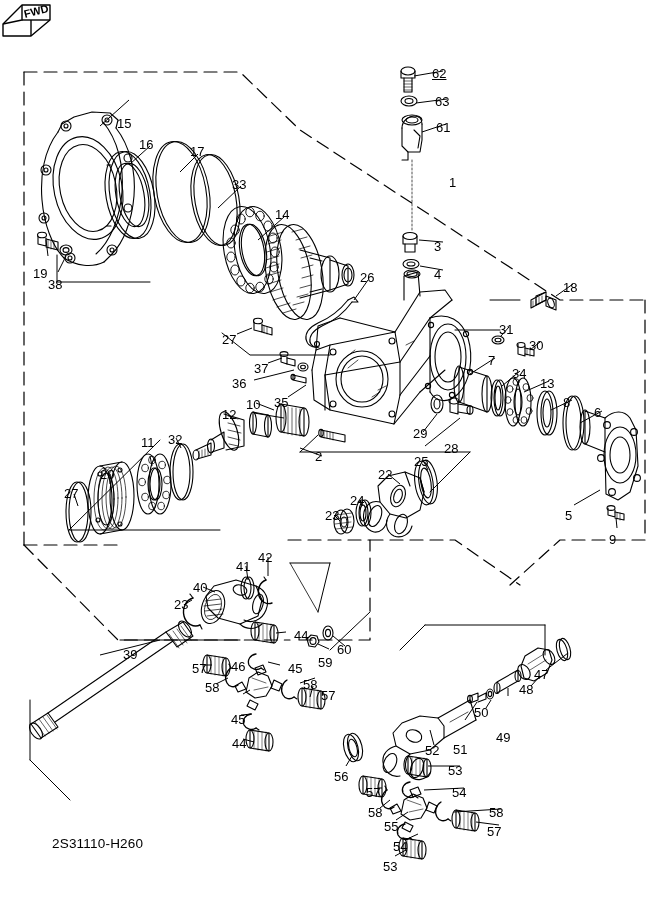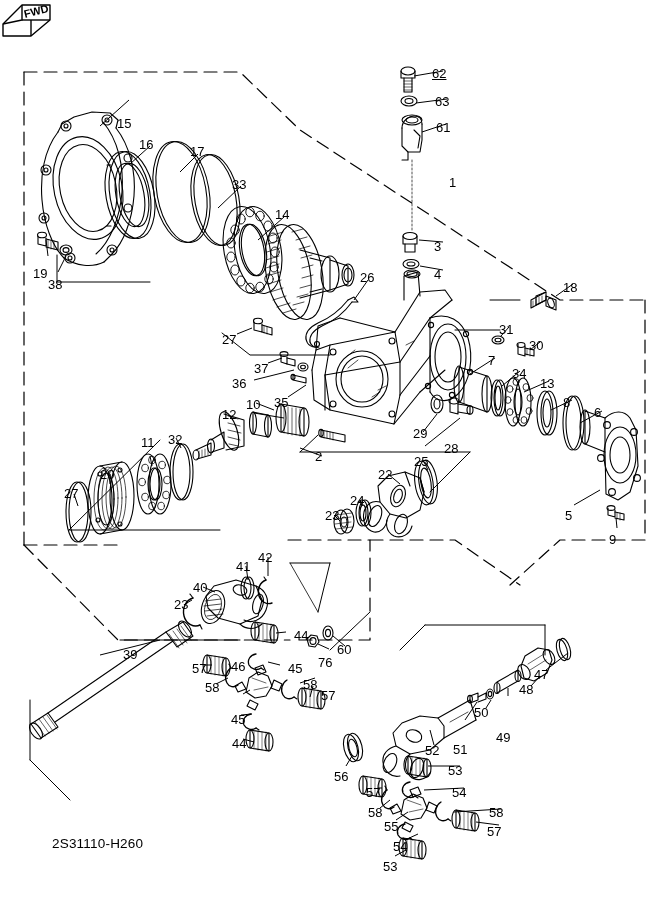--- a/index.html
+++ b/index.html
@@ -917,21 +917,21 @@
     <div class="callout" style="left: 496px; top: 694px; margin-top: 37px;">49</div>
     <div class="callout" style="left: 474px; top: 706px;">50</div>
     <div class="callout" style="left: 453px; top: 718px; margin-top: 25px;">51</div>
     <div class="callout" style="left: 425px; top: 744px;">52</div>
     <div class="callout" style="left: 448px; top: 764px;">53</div>
     <div class="callout" style="left: 452px; top: 786px;">54</div>
     <div class="callout" style="left: 384px; top: 820px;">55</div>
     <div class="callout" style="left: 334px; top: 770px;">56</div>
     <div class="callout" style="left: 192px; top: 662px;">57</div>
     <div class="callout" style="left: 205px; top: 681px;">58</div>
-    <div class="callout" style="left: 318px; top: 656px;">76</div>
+    <div class="callout" style="left: 318px; top: 656px;">59</div>
     <div class="callout" style="left: 337px; top: 643px;">60</div>
     <div class="callout" style="left: 436px; top: 121px; text-align: right;">61</div>
     <div class="callout" style="left: 432px; top: 67px; text-decoration: underline;">62</div>
     <div class="callout" style="left: 435px; top: 95px;">63</div>
     <div class="callout" style="left: 232px; top: 737px;">44</div>
     <div class="callout" style="left: 231px; top: 713px;">45</div>
     <div class="callout" style="left: 321px; top: 689px;">57</div>
     <div class="callout" style="left: 303px; top: 678px;">58</div>
     <div class="callout" style="left: 383px; top: 860px;">53</div>
     <div class="callout" style="left: 393px; top: 840px;">54</div>

